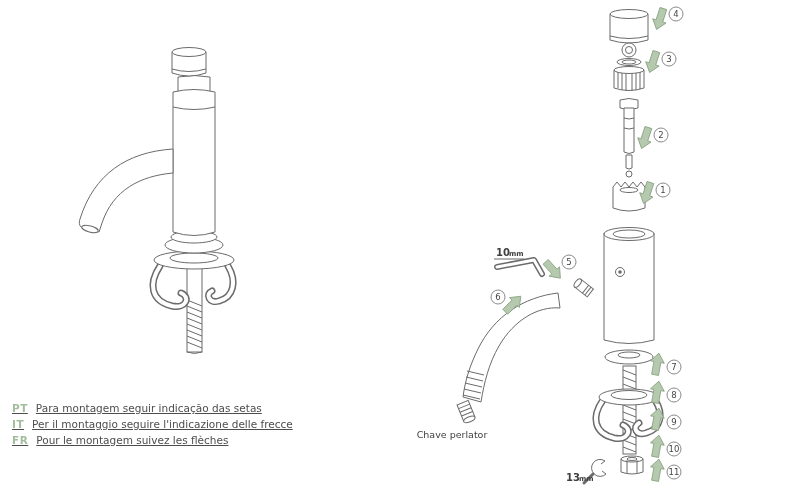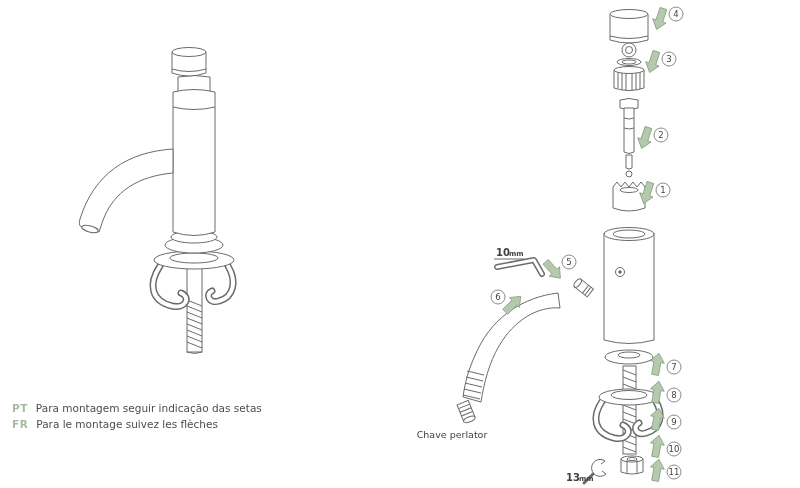--- a/index.html
+++ b/index.html
@@ -14,21 +14,21 @@
   .tube      { fill:none; stroke:#6b6b6b; stroke-width:7; stroke-linecap:round; }
   .tubeIn    { fill:none; stroke:#ffffff; stroke-width:4; stroke-linecap:round; }
   .key       { fill:none; stroke:#6b6b6b; stroke-width:6; stroke-linecap:round; stroke-linejoin:round; }
   .keyIn     { fill:none; stroke:#ffffff; stroke-width:3; stroke-linecap:round; stroke-linejoin:round; }
   .stepc     { fill:#ffffff; stroke:#8a8a8a; stroke-width:1; }
   .stepn     { font-size:8.5px; fill:#444; text-anchor:middle; }
   .dim       { font-size:10px; font-weight:bold; fill:#3f3f3f; }
   .dim-sm    { font-size:7px; font-weight:bold; fill:#3f3f3f; }
   .cap       { font-size:9.5px; fill:#3f3f3f; text-anchor:middle; }
   .instructions { position:absolute; left:12px; top:400px; }
-  .lang-line { font-size:10.5px; color:#4d4d4d; line-height:16px; white-space:nowrap; }
+  .lang-line { font-size:10.5px; color:#4d4d4d; line-height:16px; white-space:nowrap;text-decoration:underline; }
   .lang-code { color:#a3bd9c; font-weight:bold; margin-right:8px; letter-spacing:0.5px; }
 </style>
 </head>
 <body>
 
 <div class="canvas">
 
   <svg width="800" height="488" viewBox="0 0 800 488">
     <defs>
       <polygon id="arrow-shape" points="0,11 -7,2 -3.5,2 -3.5,-11 3.5,-11 3.5,2 7,2" stroke-width="0.8" fill="#b5c9ae" stroke="#86a07e"></polygon>
@@ -280,17 +280,20 @@
           <text class="stepn" x="674" y="475">11</text>
         </g>
     </g>
   </svg>
 
   <div class="instructions">
     <div class="lang-line">
       <span class="lang-code">PT</span><span>Para montagem seguir indicação das setas</span>
     </div>
     <div class="lang-line">
-      <span class="lang-code">FR</span><span>Para le montage suivez les flèches</span>
+      <span class="lang-code">IT</span><span>Per il montaggio seguire l'indicazione delle frecce</span>
+    </div>
+    <div class="lang-line">
+      <span class="lang-code">FR</span><span>Pour le montagem suivez les flèches</span>
     </div>
   </div>
 
 </div>
 
 </body></html>

